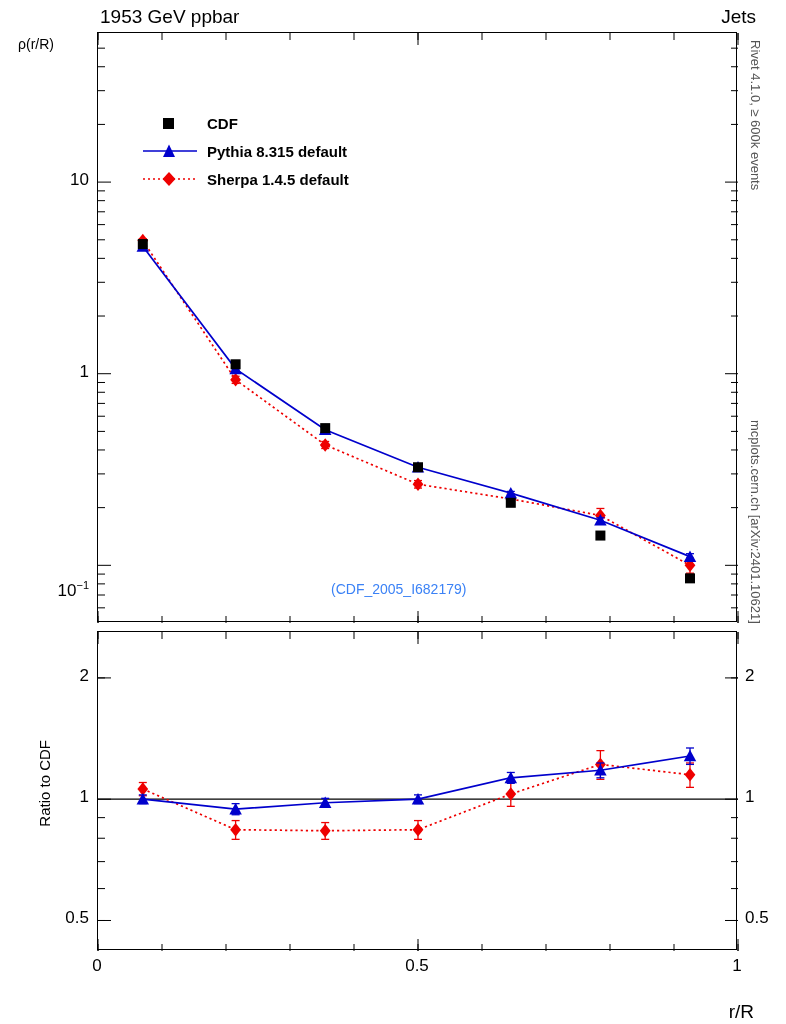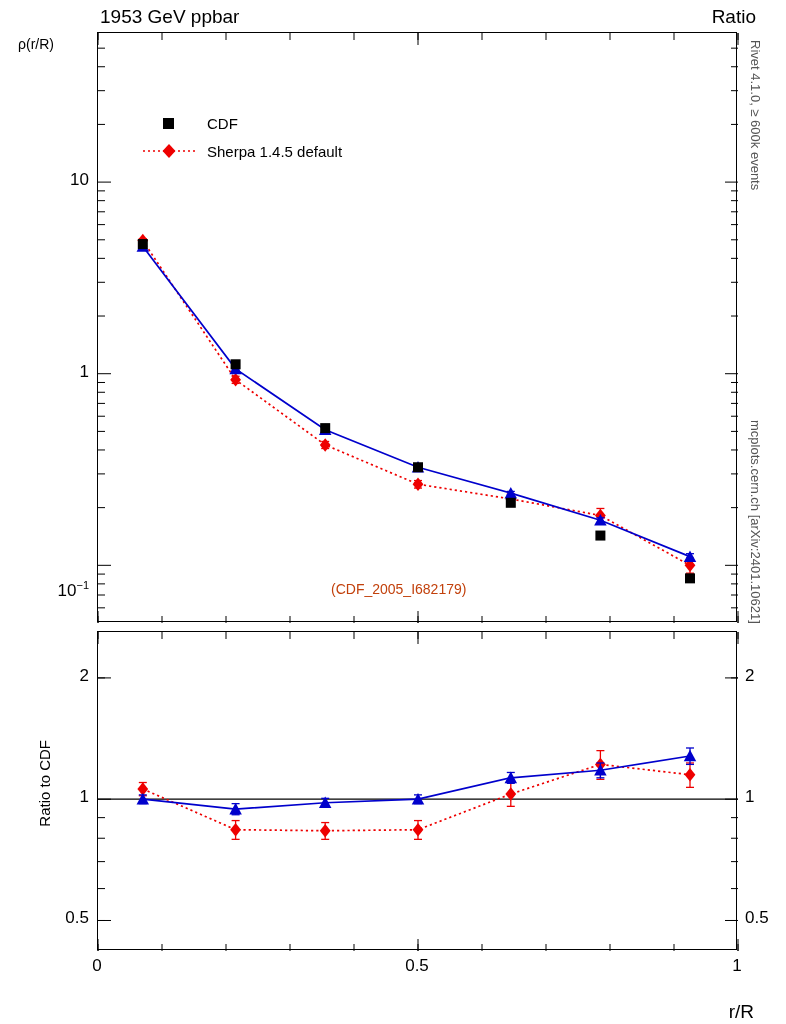--- a/index.html
+++ b/index.html
@@ -82,21 +82,21 @@
   .plot-title {
     left: 150px; top: 60px;
     font-size: 18px;
     white-space: nowrap;
   }
   .plot-title sup { font-size: 11px; }
   .plot-title sub { font-size: 11px; }
   .watermark {
     left: 330px; top: 580px;
     font-size: 14px;
-    color: #c2410c;
+    color: #3b82f6;
   }
 
   
   #legend {
     left: 140px; top: 108px;
     font-size: 15px;
   }
   .leg-row {
     height: 28px;
     display: flex;
@@ -117,21 +117,21 @@
     white-space: nowrap;
   }
   .tick-sup { font-size: 11px; vertical-align: super; }
 </style>
 </head>
 <body>
 
 <div id="root">
 
   <div class="abs hdr-left">1953 GeV ppbar</div>
-  <div class="abs hdr-right">Ratio</div>
+  <div class="abs hdr-right">Jets</div>
 
   <div class="abs vcap vcap-rivet">Rivet 4.1.0, ≥ 600k events</div>
   <div class="abs vcap vcap-mcplots">mcplots.cern.ch [arXiv:2401.10621]</div>
 
   <div class="abs ylabel-main">ρ(r/R)</div>
   <div class="abs ylabel-ratio">Ratio to CDF</div>
   <div class="abs xlabel">r/R</div>
 
   <div class="abs plot-title">
     <span>Differential jet shape</span><span>ρ</span><span>, 229 GeV &lt; p</span><span style="display:inline-block;vertical-align:baseline;position:relative;width:13px;"><sup style="position:absolute;left:0;top:-12px;">jet</sup><sub style="position:absolute;left:0;top:4px;">T</sub></span><span> &lt; 250 GeV</span>
@@ -303,28 +303,37 @@
         <line x1="498.40000000000003" y1="499.13571711177434" x2="506.40000000000003" y2="499.13571711177434" stroke="#000000" stroke-width="1.3"></line>
         <line x1="498.40000000000003" y1="506.1228874086114" x2="506.40000000000003" y2="506.1228874086114" stroke="#000000" stroke-width="1.3"></line>
         <rect x="497.40000000000003" y="497.5559887415699" width="10" height="10" fill="#000000"></rect>
         <line x1="592" y1="541.5509882798793" x2="592" y2="549.3428653285586" stroke="#000000" stroke-width="1.3"></line>
         <line x1="588" y1="541.5509882798793" x2="596" y2="541.5509882798793" stroke="#000000" stroke-width="1.3"></line>
         <line x1="588" y1="549.3428653285586" x2="596" y2="549.3428653285586" stroke="#000000" stroke-width="1.3"></line>
         <rect x="587" y="540.3557604613819" width="10" height="10" fill="#000000"></rect>
       </svg>
     <div class="abs watermark" style="left:233px;top:548px;">(CDF_2005_I682179)</div>
 
-    <div class="abs" id="legend" style="left:43px;top:76px;">
+    <div class="abs" id="legend" style="left:43px;top:76px;font-weight:bold;">
       <div class="leg-row">
         <span class="leg-mark">
           <svg width="58" height="20">
               <rect x="22" y="5" width="11" height="11" fill="#000000"></rect>
             </svg>
         </span>
         <span class="leg-label">CDF</span>
+      </div>
+      <div class="leg-row">
+        <span class="leg-mark">
+          <svg width="58" height="20">
+            <line x1="2" y1="10" x2="56" y2="10" stroke="#0000cc" stroke-width="1.6"></line>
+            <polygon points="28,3.5 34,16 22,16" fill="#0000cc"></polygon>
+          </svg>
+        </span>
+        <span class="leg-label">Pythia 8.315 default</span>
       </div>
       <div class="leg-row">
         <span class="leg-mark">
           <svg width="58" height="20">
             <line x1="2" y1="10" x2="56" y2="10" stroke="#ee0000" stroke-width="1.6" stroke-dasharray="2,3"></line>
             <polygon points="28,3 34.5,10 28,17 21.5,10" fill="#ee0000"></polygon>
           </svg>
         </span>
         <span class="leg-label">Sherpa 1.4.5 default</span>
       </div>

